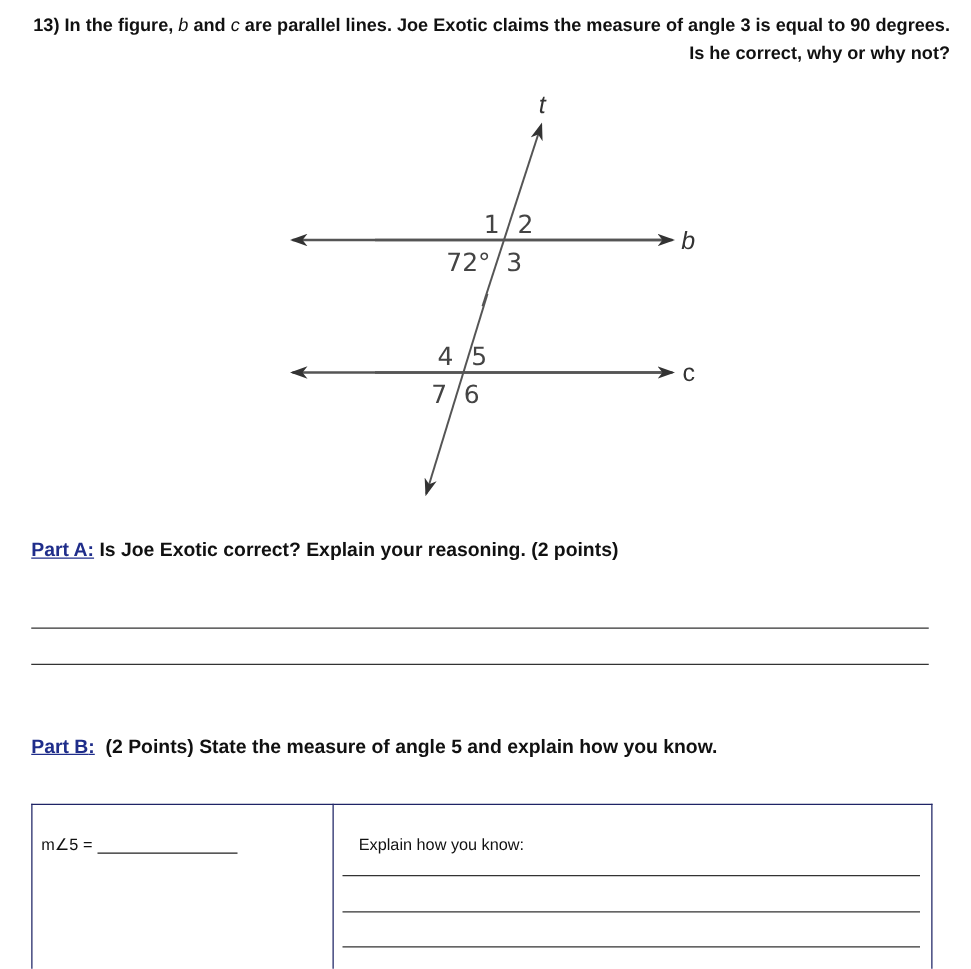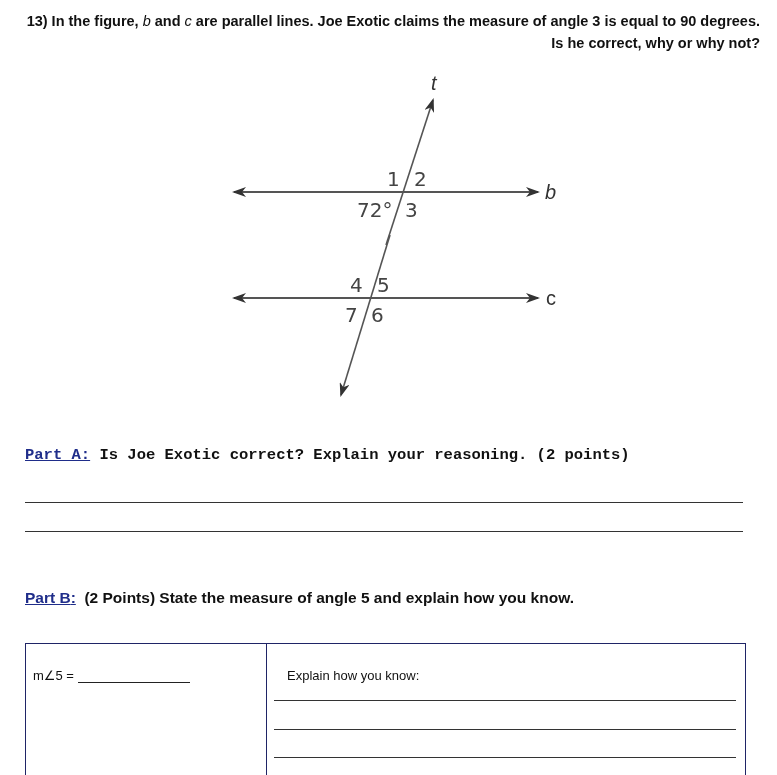--- a/index.html
+++ b/index.html
@@ -50,21 +50,21 @@
     <text x="414" y="186">2</text>
     <text x="357" y="217">72°</text>
     <text x="405" y="217">3</text>
     <text x="350" y="292">4</text>
     <text x="377" y="292">5</text>
     <text x="345" y="322">7</text>
     <text x="371" y="322">6</text>
   </g>
 </svg>
 
-<div class="part" style="top:446px;font-family:Liberation Mono, monospace;">
+<div class="part" style="top:432px;">
   <a>Part A:</a><span> Is Joe Exotic correct? Explain your reasoning. (2 points)</span>
 </div>
 <div class="rule" style="top:502px;"></div>
 <div class="rule" style="top:531px;"></div>
 
 <div class="part" style="top:589px;">
   <a>Part B</a><a>:</a><span style="white-space:pre;">  (2 Points) State the measure of angle 5 and explain how you know.</span>
 </div>
 
 <table class="ans">

